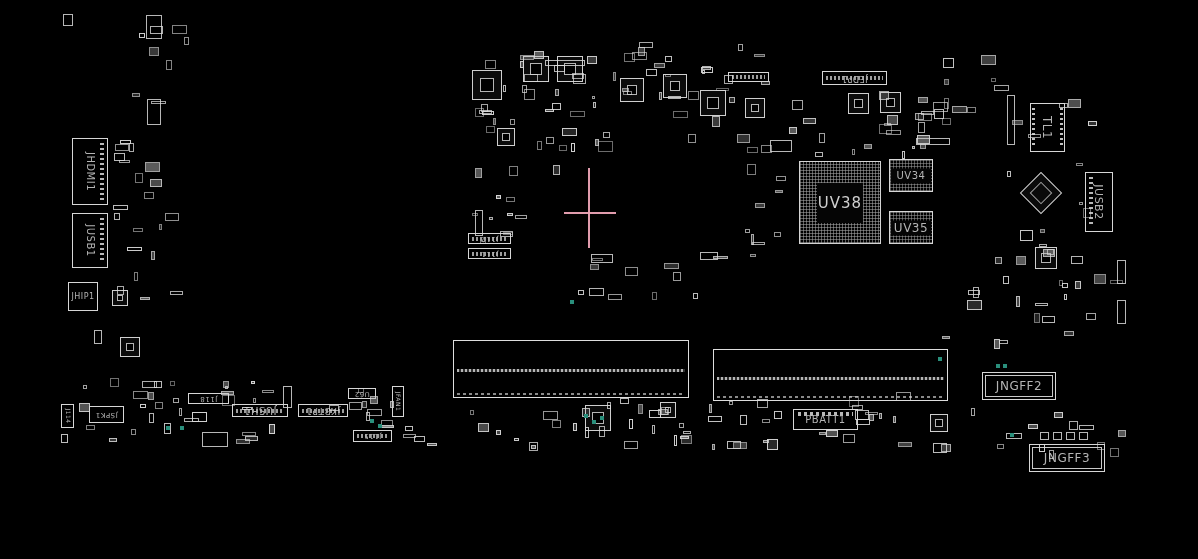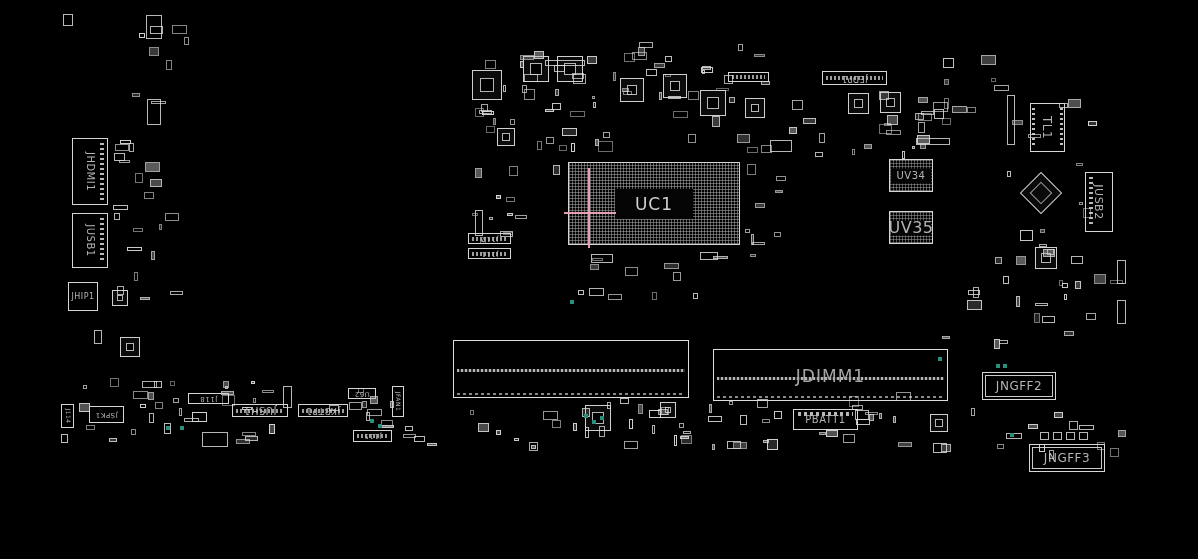--- a/index.html
+++ b/index.html
@@ -98,42 +98,41 @@
     <div class="comp v-pins-sides" style="left: 1030px; top: 103px; width: 35px; height: 49px;">
       <span class="clabel r90" style="font-size: 12px;">TL1</span>
     </div>
     <div class="comp v-pins-left" style="left: 1085px; top: 172px; width: 28px; height: 60px;">
       <span class="clabel r90" style="font-size: 11px;">JUSB2</span>
     </div>
     <div class="comp v-mem" style="left: 889px; top: 159px; width: 44px; height: 33px;">
       <span class="clabel" style="font-size: 10px;">UV34</span>
     </div>
     <div class="comp v-mem" style="left: 889px; top: 211px; width: 44px; height: 33px;">
-      <span class="clabel" style="font-size: 16px;">UV35</span>
+      <span class="clabel" style="font-size: 12px;">UV35</span>
     </div>
     <div class="comp v-pins-top" style="left: 793px; top: 409px; width: 65px; height: 21px;">
       <span class="clabel" style="font-size: 10px;">PBATT1</span>
     </div>
     <div class="comp v-double" style="left: 982px; top: 372px; width: 74px; height: 28px;">
       <span class="clabel" style="font-size: 12px;">JNGFF2</span>
     </div>
     <div class="comp v-double" style="left: 1029px; top: 444px; width: 76px; height: 28px;">
       <span class="clabel" style="font-size: 12px;">JNGFF3</span>
     </div>
-    <div class="bga" style="left: 568px; top: 162px; width: 172px; height: 83px;">
-      <div class="bga-label" style="width: 78px; height: 30px; font-size: 17px;">UC1</div>
+    <div class="bga" style="left: 799px; top: 161px; width: 82px; height: 83px;">
+      <div class="bga-label" style="width: 46px; height: 40px; font-size: 15px;">UV38</div>
     </div>
     <div class="dimm" style="left: 453px; top: 340px; width: 236px; height: 58px;">
       <div class="dimm-line" style="top: 28px;"></div>
       <div class="dimm-bottom"></div>
     </div>
     <div class="dimm" style="left: 713px; top: 349px; width: 235px; height: 52px;">
       <div class="dimm-line" style="top: 27px;"></div>
       <div class="dimm-bottom"></div>
-      <div class="dimm-label" style="top: 16.46px; font-size: 17px;">JDIMM1</div>
     </div>
     <div class="qfn" style="left: 472px; top: 70px; width: 30px; height: 30px;"></div>
     <div class="qfn" style="left: 523px; top: 56px; width: 26px; height: 26px;"></div>
     <div class="qfn" style="left: 557px; top: 56px; width: 26px; height: 26px;"></div>
     <div class="qfn" style="left: 620px; top: 78px; width: 24px; height: 24px;"></div>
     <div class="qfn" style="left: 663px; top: 74px; width: 24px; height: 24px;"></div>
     <div class="qfn" style="left: 700px; top: 90px; width: 26px; height: 26px;"></div>
     <div class="qfn" style="left: 745px; top: 98px; width: 20px; height: 20px;"></div>
     <div class="qfn" style="left: 848px; top: 93px; width: 21px; height: 21px;"></div>
     <div class="qfn" style="left: 880px; top: 92px; width: 21px; height: 21px;"></div>

